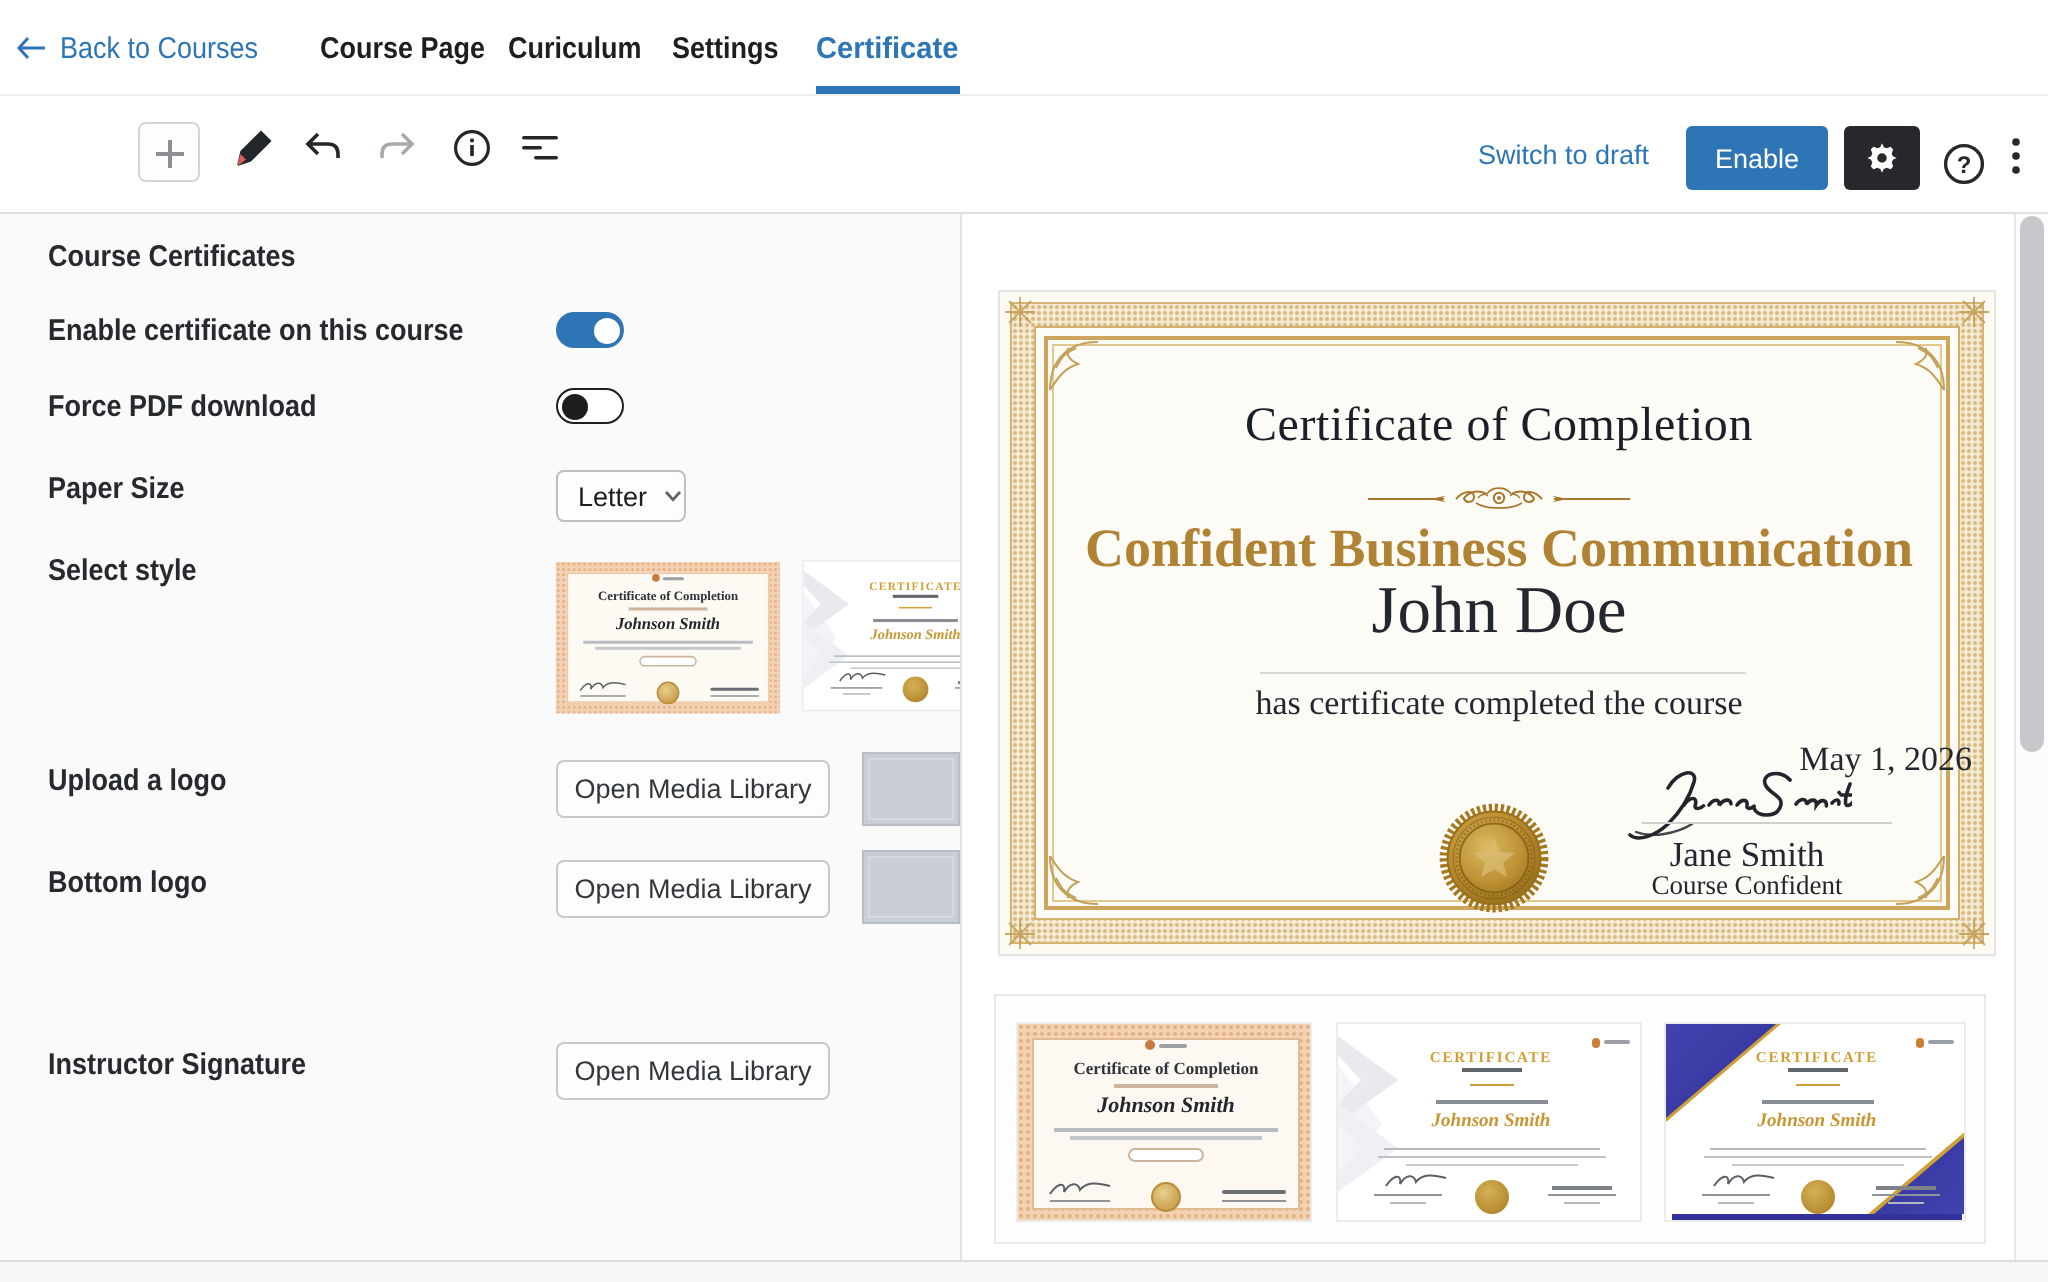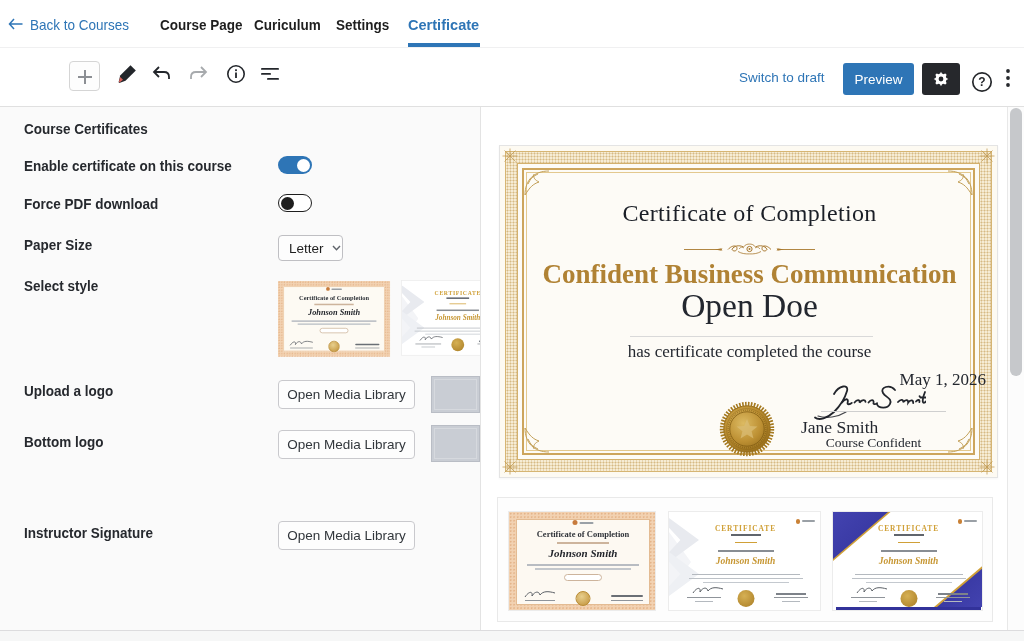--- a/index.html
+++ b/index.html
@@ -68,21 +68,21 @@
 #ctitle { position:absolute; top:54px; left:0; width:499px; text-align:center; font-family:"Liberation Serif",serif; font-size:24px; color:#1b1f27; letter-spacing:.3px;}
 #cflour { position:absolute; top:96px; left:182px; }
 #ccourse { position:absolute; top:113px; left:0; width:499px; text-align:center; font-family:"Liberation Serif",serif; font-size:27px; color:#b08234; font-weight:600; }
 #cname { position:absolute; top:141px; left:0; width:499px; text-align:center; font-family:"Liberation Serif",serif; font-size:33.5px; color:#23272f; }
 #cnameline { position:absolute; top:190px; left:130px; width:243px; height:1px; background:#d9d9d9; }
 #chas { position:absolute; top:196px; left:0; width:499px; text-align:center; font-family:"Liberation Serif",serif; font-size:17px; color:#23272f; }
 #cdate { position:absolute; top:224px; left:0; width:486px; text-align:right; font-family:"Liberation Serif",serif; font-size:17px; color:#23272f; }
 #cseal { position:absolute; top:255px; left:219px; }
 #csig { position:absolute; top:236px; left:314px; }
 #csigline { position:absolute; top:265px; left:321px; width:125px; height:1px; background:#cfcfcf; }
-#csigname { position:absolute; top:271px; left:301px; width:145px; font-family:"Liberation Serif",serif; font-size:17.5px; color:#23272f; }
+#csigname { position:absolute; top:271px; left:301px; width:145px; text-align:center; font-family:"Liberation Serif",serif; font-size:17.5px; color:#23272f; }
 #csigrole { position:absolute; top:289px; left:301px; width:145px; text-align:center; font-family:"Liberation Serif",serif; font-size:13.5px; color:#23272f; }
 
 
 #strip { position:absolute; left:16px; top:390px; width:496px; height:125px; background:#fdfdfd; border:1px solid #e9e9e9; }
 .thumb { position:absolute; top:13px; width:148px; height:100px; background:#fff; border:1px solid #ececec; overflow:hidden; }
 
 
 .ct { position:relative; width:148px; height:100px;
   background-image: radial-gradient(circle at 1.5px 1.5px, rgba(214,148,94,.5) .8px, transparent 1.1px);
   background-size:3.5px 3.5px; background-color:#f2d2b2; }
@@ -168,21 +168,21 @@
       <circle cx="12" cy="12" r="8.2" stroke="#23262b" stroke-width="1.6" fill="none"></circle>
       <rect x="11.1" y="10.5" width="1.8" height="5.5" fill="#23262b"></rect>
       <rect x="11.1" y="7.3" width="1.8" height="1.8" fill="#23262b"></rect>
     </svg>
   <svg class="ticon" style="left:258px" viewBox="0 0 24 24">
       <rect x="3" y="6" width="18" height="1.8" rx=".9" fill="#23262b"></rect>
       <rect x="3" y="11" width="10" height="1.8" rx=".9" fill="#23262b"></rect>
       <rect x="9" y="16" width="12" height="1.8" rx=".9" fill="#23262b"></rect>
     </svg>
   <span id="swdraft">Switch to draft</span>
-  <div id="prevbtn">Preview</div>
+  <div id="prevbtn">Enable</div>
   <div id="gearbtn">
       <svg width="22" height="22" viewBox="0 0 24 24">
         <path fill="#fff" d="M12 4l1 2.1c.5.1 1 .3 1.5.6l2.2-.8 1.4 1.4-.8 2.2c.3.5.5 1 .6 1.5L20 12l-2.1 1c-.1.5-.3 1-.6 1.5l.8 2.2-1.4 1.4-2.2-.8c-.5.3-1 .5-1.5.6L12 20l-1-2.1c-.5-.1-1-.3-1.5-.6l-2.2.8-1.4-1.4.8-2.2c-.3-.5-.5-1-.6-1.5L4 12l2.1-1c.1-.5.3-1 .6-1.5l-.8-2.2 1.4-1.4 2.2.8c.5-.3 1-.5 1.5-.6L12 4zm0 5.4a2.6 2.6 0 100 5.2 2.6 2.6 0 000-5.2z"></path>
       </svg>
     </div>
   <svg id="helpbtn" width="22" height="22" viewBox="0 0 22 22">
       <circle cx="11" cy="11" r="9.2" stroke="#26282c" stroke-width="1.7" fill="none"></circle>
       <text x="11" y="15.4" text-anchor="middle" font-family="Liberation Sans" font-size="12" font-weight="700" fill="#26282c">?</text>
     </svg>
   <svg id="kebab" width="10" height="20" viewBox="0 0 10 20">
@@ -317,21 +317,21 @@
         <path d="M89 7.5 c-4 -4.5 -9 -4.5 -9 -1 c0 2.8 4 3.4 5 .8 c-2 -3.5 -7 -4.5 -11 -2.5"></path>
         <path d="M56 9.5 c3.5 2.2 8 2.6 11.5 2.4 c3.5 .2 8 -.2 11.5 -2.4" stroke-width=".8"></path>
         <path d="M61 5.5 c2 -2.8 4.5 -3.6 6.5 -3.4 c2 -.2 4.5 .6 6.5 3.4" stroke-width=".8"></path>
         <circle cx="67.5" cy="7" r="2.6"></circle>
         <circle cx="67.5" cy="7" r="1" fill="#a8782e" stroke="none"></circle>
         <path d="M57 7 c1.5 -2 3.5 -2.4 5 -1" stroke-width=".7"></path>
         <path d="M78 7 c-1.5 -2 -3.5 -2.4 -5 -1" stroke-width=".7"></path>
       </g>
     </svg>
     <div id="ccourse">Confident Business Communication</div>
-    <div id="cname">Open Doe</div>
+    <div id="cname">John Doe</div>
     <div id="cnameline"></div>
     <div id="chas">has certificate completed the course</div>
     <div id="cdate">May 1, 2026</div>
     <svg id="cseal" width="56" height="56" viewBox="0 0 56 56">
       <defs>
         <radialGradient id="sg" cx="42%" cy="38%" r="70%">
           <stop offset="0%" stop-color="#dcba62"></stop>
             <stop offset="55%" stop-color="#bd9033"></stop>
             <stop offset="100%" stop-color="#8f6716"></stop>
         </radialGradient>

